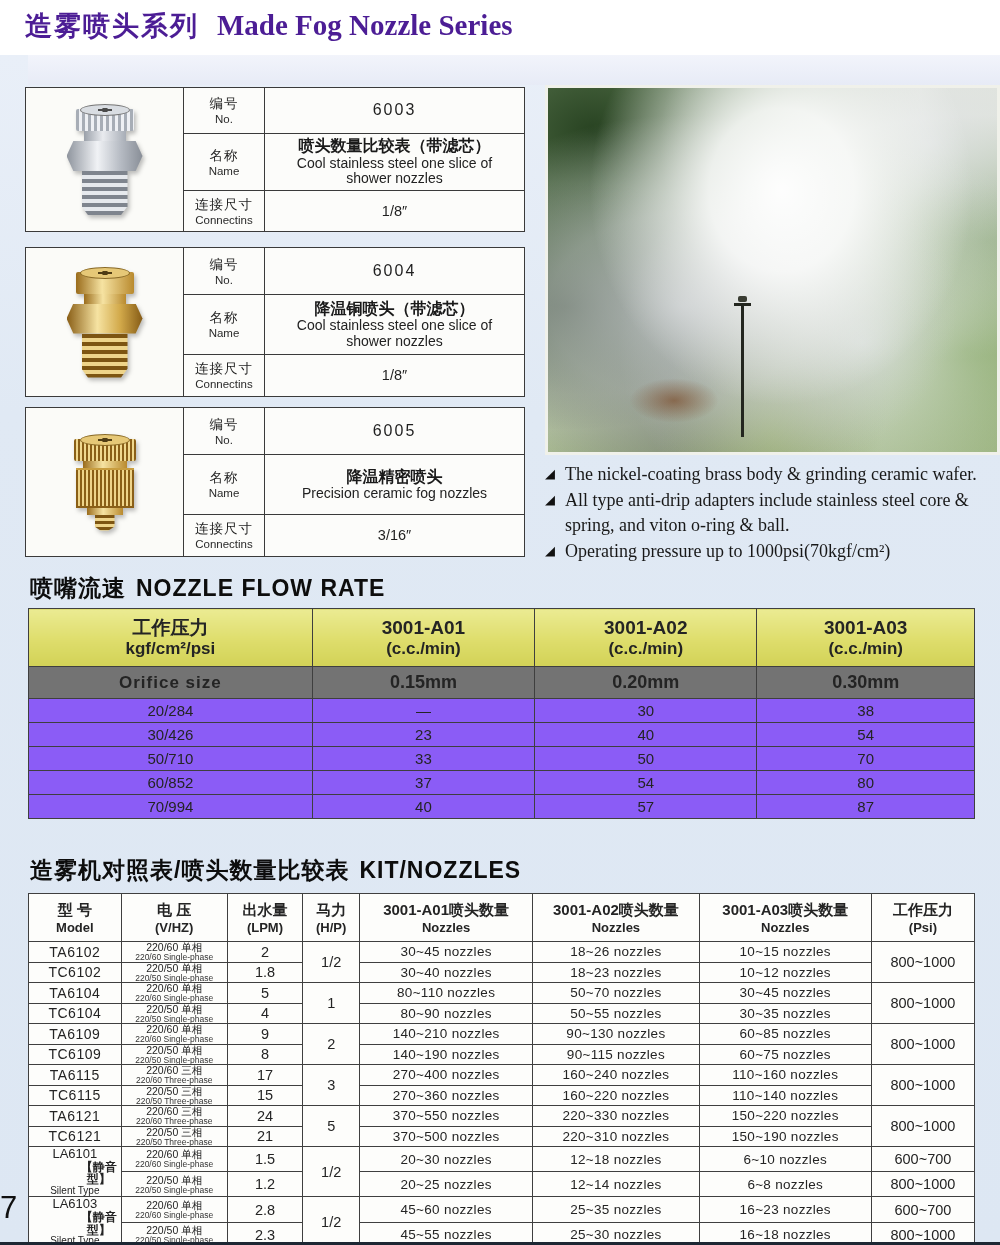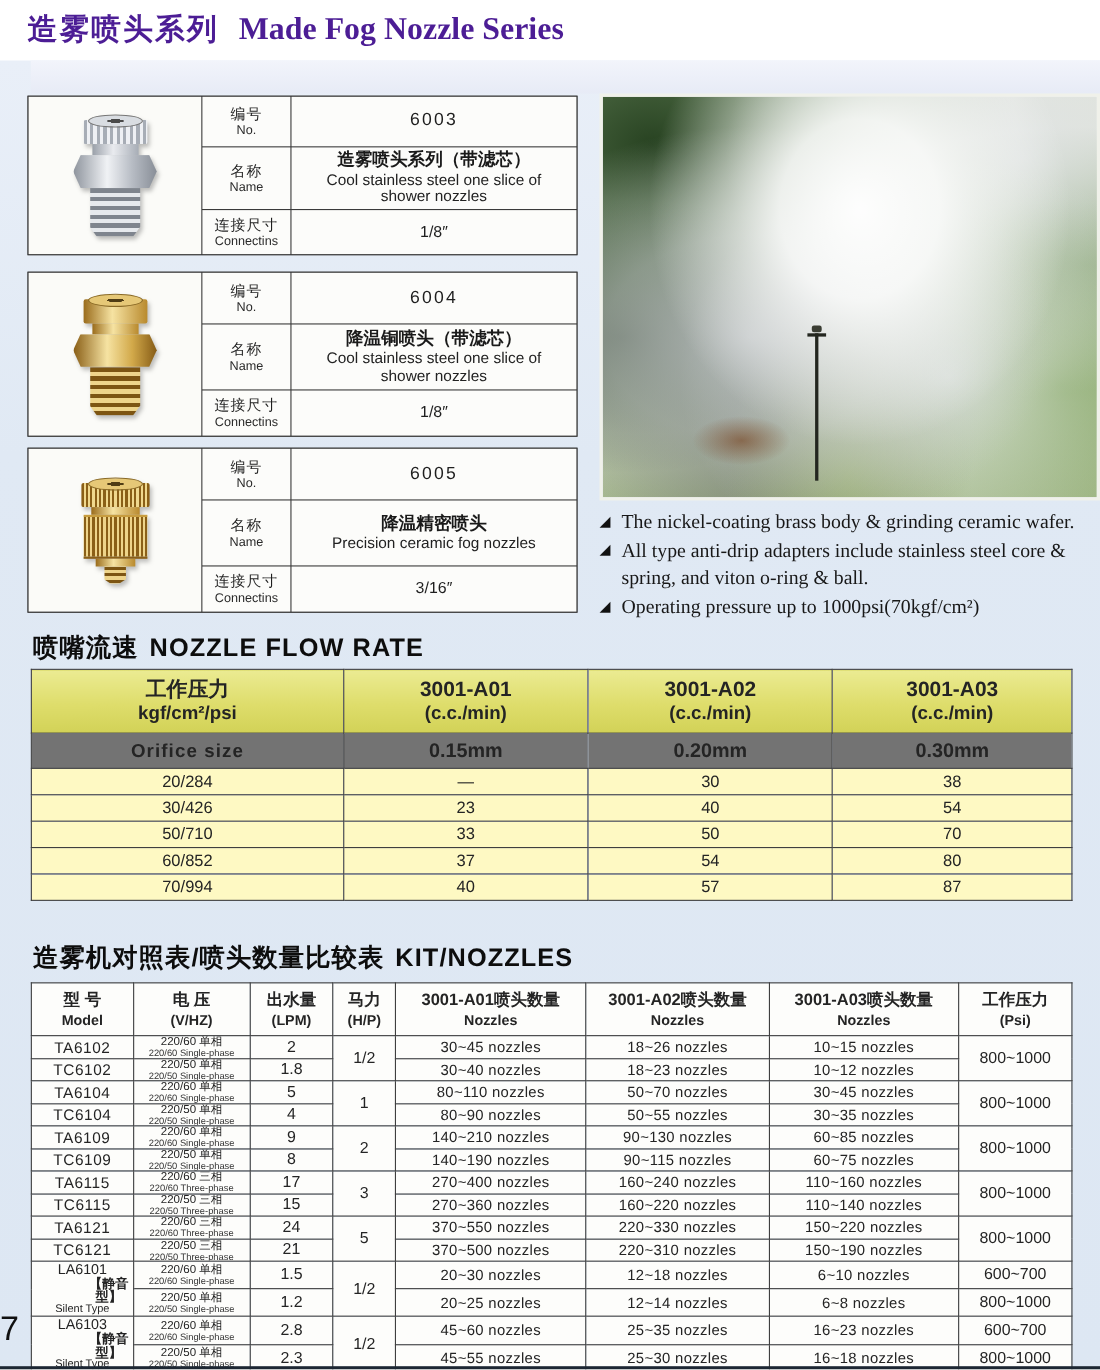--- a/index.html
+++ b/index.html
@@ -90,21 +90,21 @@
   td { border:1px solid #3f3f3f; text-align:center; vertical-align:middle; color:#242424; overflow:hidden; }
   .yell { background:linear-gradient(180deg,#ebeb92 0%, #dedd6b 55%, #d2d257 100%); }
 
   .flow-table { position:absolute; left:28px; top:608px; width:947px; }
   .flow-table .hrow td { height:58px; }
   .flow-table .h-zh { font-size:19px; font-weight:bold; line-height:1.25; }
   .flow-table .h-sub { font-size:17px; font-weight:bold; }
   .flow-table .orow td { height:32px; background:#737373; font-weight:bold; }
   .flow-table .o-lbl { font-size:17px; letter-spacing:1px; }
   .flow-table .o-val { font-size:18px; }
-  .flow-table .drow td { height:24px; background:#fef9c3; font-size:15px; }
+  .flow-table .drow td { height:24px; background:#8b5cf6; font-size:15px; }
 
   .kit-table { position:absolute; left:28px; top:893px; width:947px; }
   .kit-table .hrow td { height:48px; }
   .kit-table .h-zh { font-size:15px; font-weight:bold; line-height:1.3; }
   .kit-table .h-en { font-size:13px; font-weight:bold; }
   .kit-table td { background:#fdfdfb; height:20px; }
   .c-model { font-size:14px; letter-spacing:0.5px; }
   .c-model-multi { font-size:13px; line-height:1.05; }
   .c-model-multi .m2 { font-size:12px; font-weight:bold;padding-left:48px; }
   .c-model-multi .m3 { font-size:10px; }
@@ -141,21 +141,21 @@
       <span class="lbl-en">No.</span>
     </div>
     <div class="cell">
       <span class="val-no">6003</span>
     </div>
     <div class="cell">
       <span class="lbl-zh">名称</span>
       <span class="lbl-en">Name</span>
     </div>
     <div class="cell">
-      <span class="name-zh">造雾喷头系列（带滤芯）</span>
+      <span class="name-zh">喷头数量比较表（带滤芯）</span>
       <span class="name-en" style="width:85%;">Cool stainless steel one slice of shower nozzles</span>
     </div>
     <div class="cell">
       <span class="lbl-zh">连接尺寸</span>
       <span class="lbl-en">Connectins</span>
     </div>
     <div class="cell">
       <span class="val-conn">1/8″</span>
     </div>
   </div>

